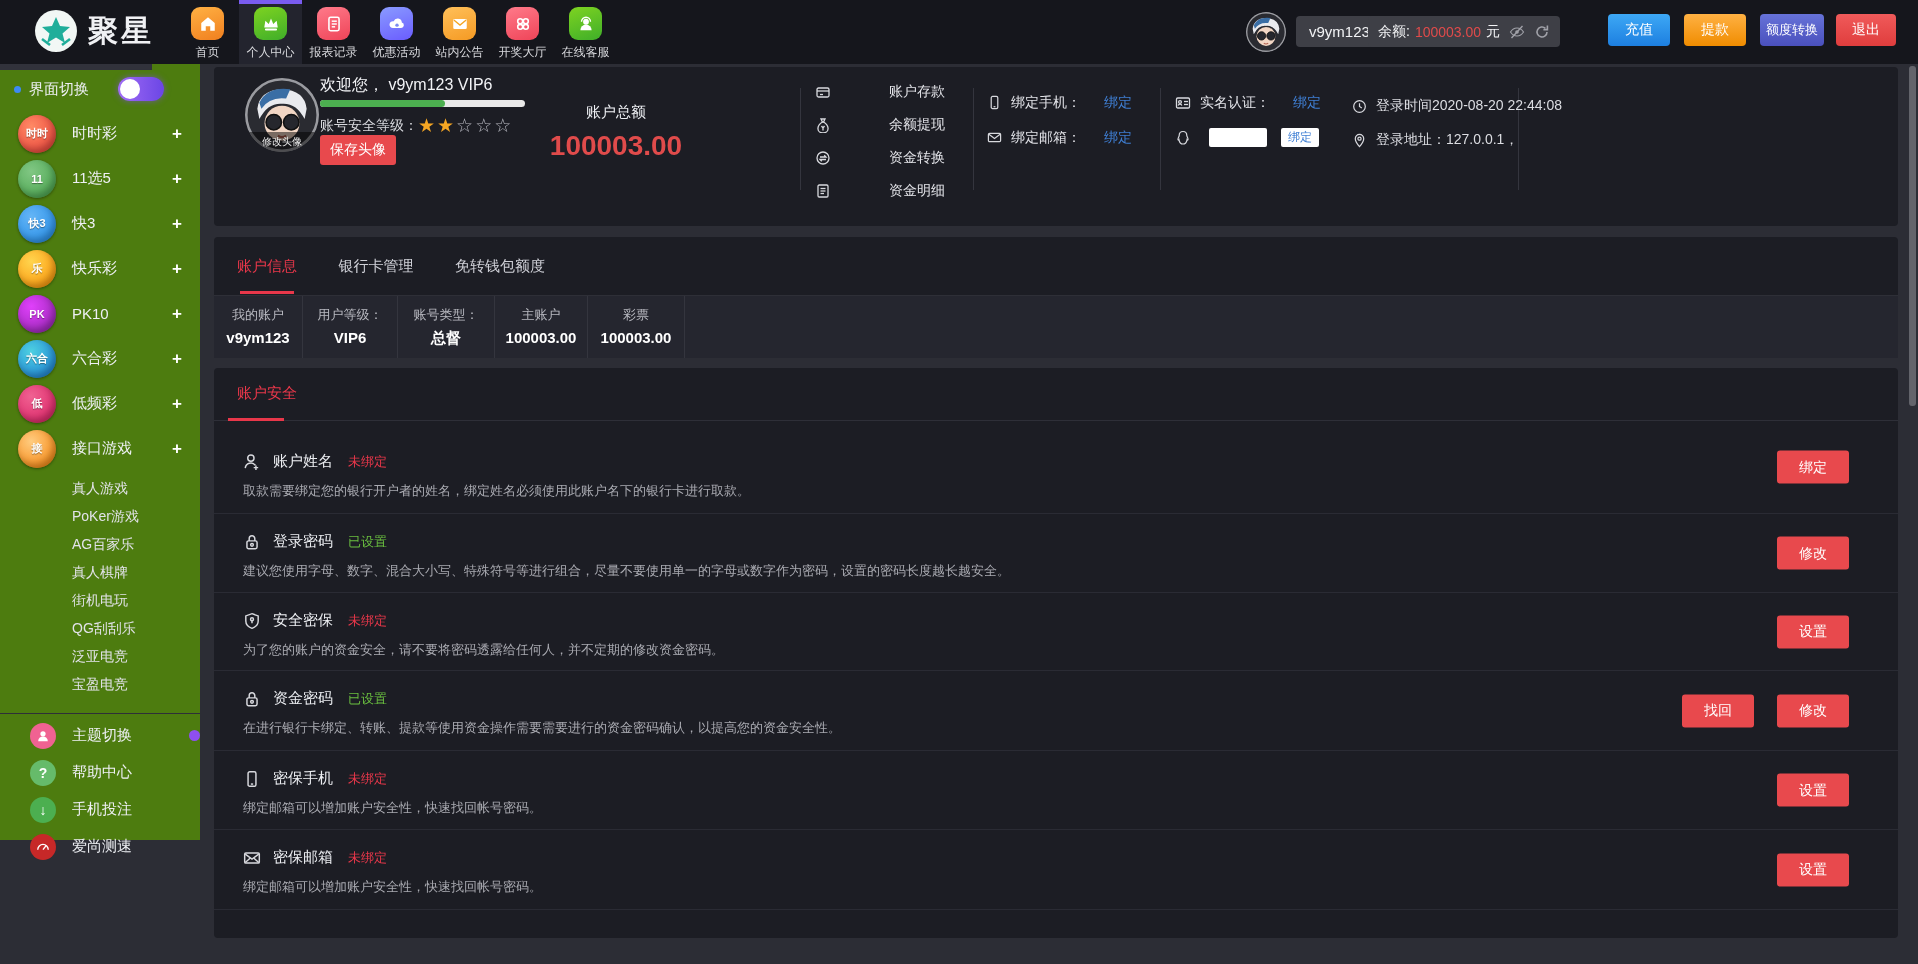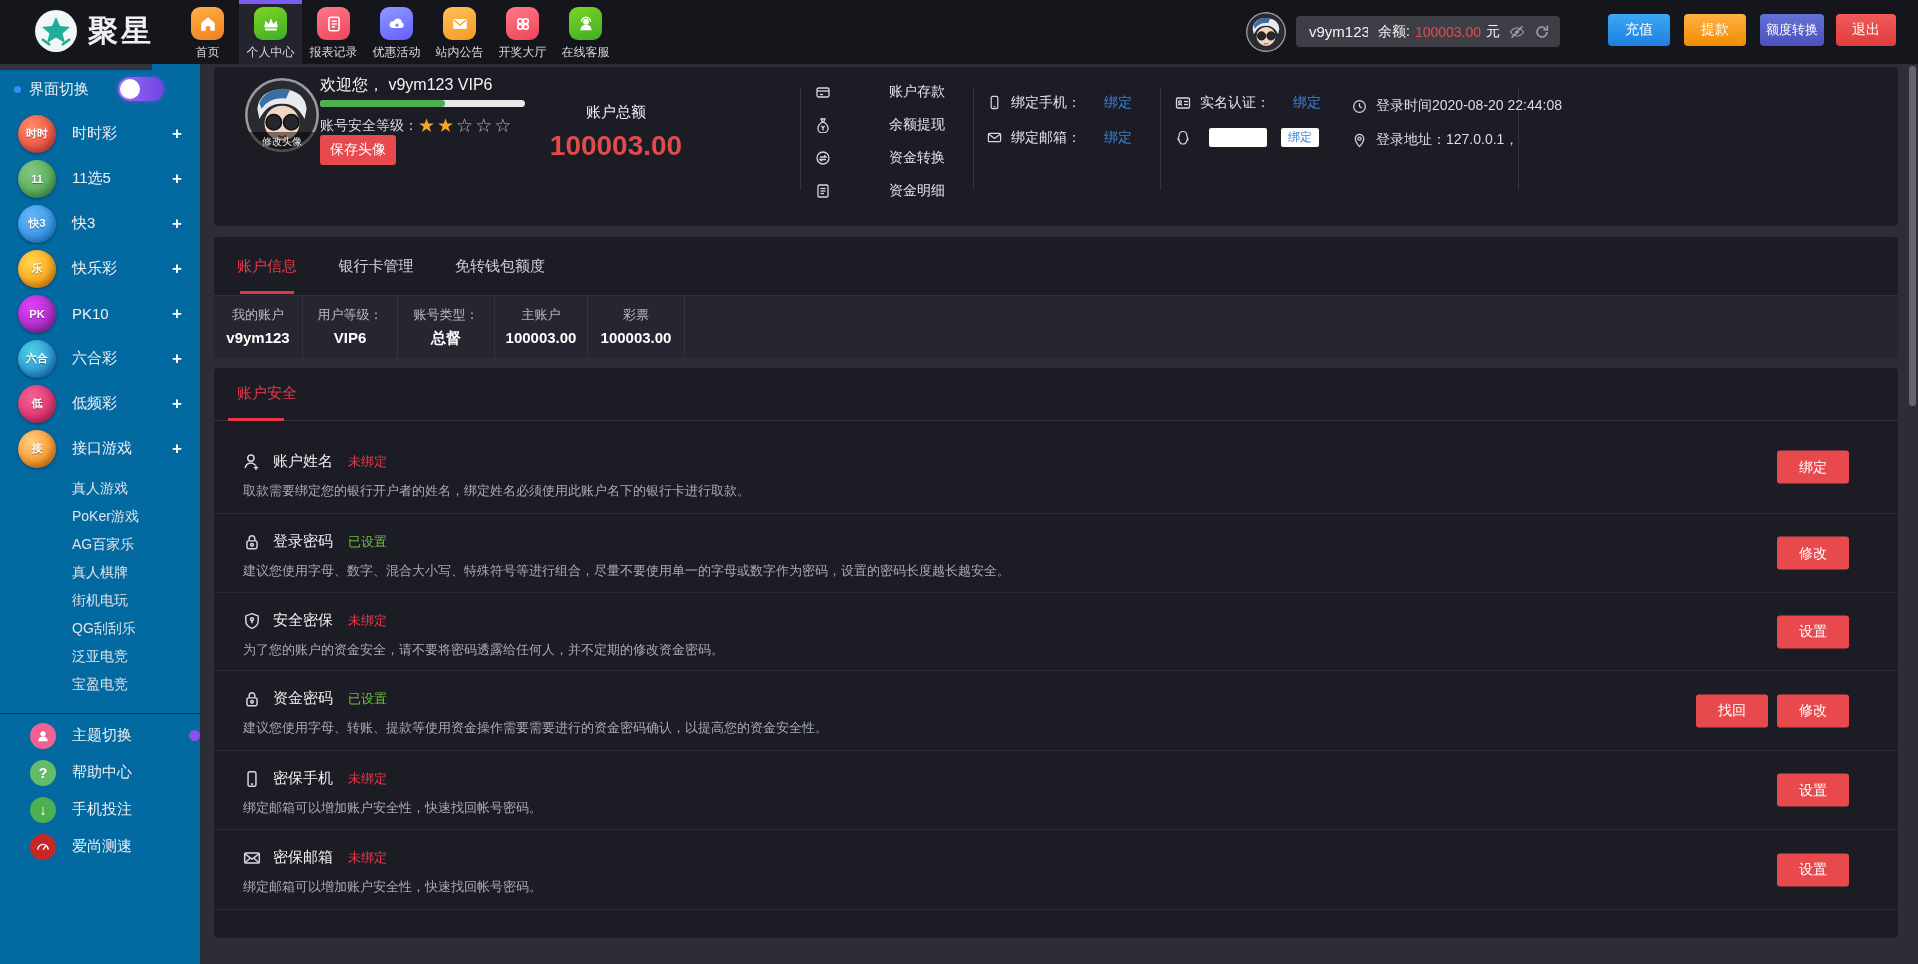--- a/index.html
+++ b/index.html
@@ -34,21 +34,21 @@
   .balance-unit { font-size:14px; color:#f2f3f5; }
   .mini-icon { width:16px; height:16px; margin-left:4px; cursor:pointer; display:inline-flex; }
 
   .hbtn { position:absolute; top:14px; height:32px; border:none; border-radius:4px; color:#fff; font-size:14px; cursor:pointer; font-family:inherit; }
   .hbtn-recharge { left:1608px; width:62px; background:linear-gradient(180deg,#3da8f5,#1d7fe0); }
   .hbtn-withdraw { left:1684px; width:62px; background:linear-gradient(180deg,#ffb143,#f08c00);text-align:center; }
   .hbtn-quota    { left:1760px; width:64px; background:linear-gradient(180deg,#6672d8,#4a50bd); font-size:13px; }
   .hbtn-logout   { left:1836px; width:60px; background:linear-gradient(180deg,#f05a5a,#e03d3d); }
 
   
-  .sidebar { position:absolute; top:64px; left:0; width:200px; height:900px; background:#0369a1; }
+  .sidebar { position:absolute; top:64px; left:0; width:200px; height:776px; background:#4d7c0f; }
   .side-top-strip { position:absolute; top:0; left:0; width:152px; height:6px; background:#31323b; }
   .ui-toggle-row { position:absolute; top:10px; left:14px; width:176px; height:30px; display:flex; align-items:center; }
   .blue-dot { width:7px; height:7px; border-radius:50%; background:#3d8af5; margin-right:8px; }
   .ui-toggle-label { font-size:15px; color:#eef0f4; }
   .toggle { position:absolute; right:26px; width:46px; height:24px; border-radius:12px; background:linear-gradient(90deg,#a06bf5,#6b46e5); cursor:pointer; box-shadow:0 0 6px rgba(130,80,240,.6); }
   .toggle-knob { position:absolute; left:2px; top:2px; width:20px; height:20px; border-radius:50%; background:#fff; }
 
   .game-list { position:absolute; top:47px; left:0; width:200px; }
   .game-item { height:45px; display:flex; align-items:center; padding-left:18px; position:relative; cursor:pointer; }
   .ball { width:38px; height:38px; border-radius:50%; display:flex; align-items:center; justify-content:center; font-size:11px; font-weight:bold; color:#fff; text-shadow:0 1px 1px rgba(0,0,0,.4); box-shadow:inset -3px -4px 6px rgba(0,0,0,.25), 0 1px 3px rgba(0,0,0,.4); }
@@ -119,21 +119,21 @@
   .row-head { position:absolute; left:29px; top:18px; display:flex; align-items:center; }
   .sec-row.first .row-head { top:31px; }
   .sicon { width:18px; height:18px; display:inline-flex; margin-right:12px; }
   .row-title { font-size:15px; color:#eceef2; }
   .row-status { font-size:13px; margin-left:15px; }
   .row-status.unset { color:#e8374a; }
   .row-status.set { color:#6abf3f; }
   .row-desc { position:absolute; left:29px; top:48px; font-size:13px; color:#a9aab1; }
   .sec-row.first .row-desc { top:61px; }
   .row-btn { position:absolute; right:49px; top:50%; transform:translateY(-50%); width:72px; height:33px; background:#e8494d; border:none; border-radius:3px; color:#fff; font-size:14px; cursor:pointer; font-family:inherit; }
-  .row-btn.secondary { right:130px; }
+  .row-btn.secondary { right:144px; }
 
   .scroll-thumb { position:absolute; right:2px; top:66px; width:7px; height:340px; border-radius:3px; background:#63646b; cursor:pointer; }
 
   svg.sic { stroke:#d8d9de; fill:none; stroke-width:1.3; }
 </style>
 </head>
 <body>
 
 <div class="header">
   <div class="logo">
@@ -568,21 +568,21 @@
       <span class="sicon">
         <svg class="sic" width="18" height="18" viewBox="0 0 16 16">
             <rect x="3.5" y="7" width="9" height="7" rx="1.5"></rect>
             <path d="M5.5 7 V5 a2.5 2.5 0 0 1 5 0 v2"></path>
             <circle cx="8" cy="10.5" r="1.2"></circle>
           </svg>
         </span>
       <span class="row-title">资金密码</span>
       <span class="row-status set">已设置</span>
     </div>
-    <div class="row-desc">建议您使用字母、转账、提款等使用资金操作需要需要进行的资金密码确认，以提高您的资金安全性。</div>
+    <div class="row-desc">在进行银行卡绑定、转账、提款等使用资金操作需要需要进行的资金密码确认，以提高您的资金安全性。</div>
     <button class="row-btn secondary">找回</button>
     <button class="row-btn">修改</button>
   </div>
 
   <div class="sec-row" style="top:383px;height:79px">
     <div class="row-head">
       <span class="sicon">
         <svg class="sic" width="18" height="18" viewBox="0 0 16 16">
             <rect x="4.5" y="1.5" width="7" height="13" rx="1.5"></rect>
             <line x1="7" y1="12.5" x2="9" y2="12.5"></line>

